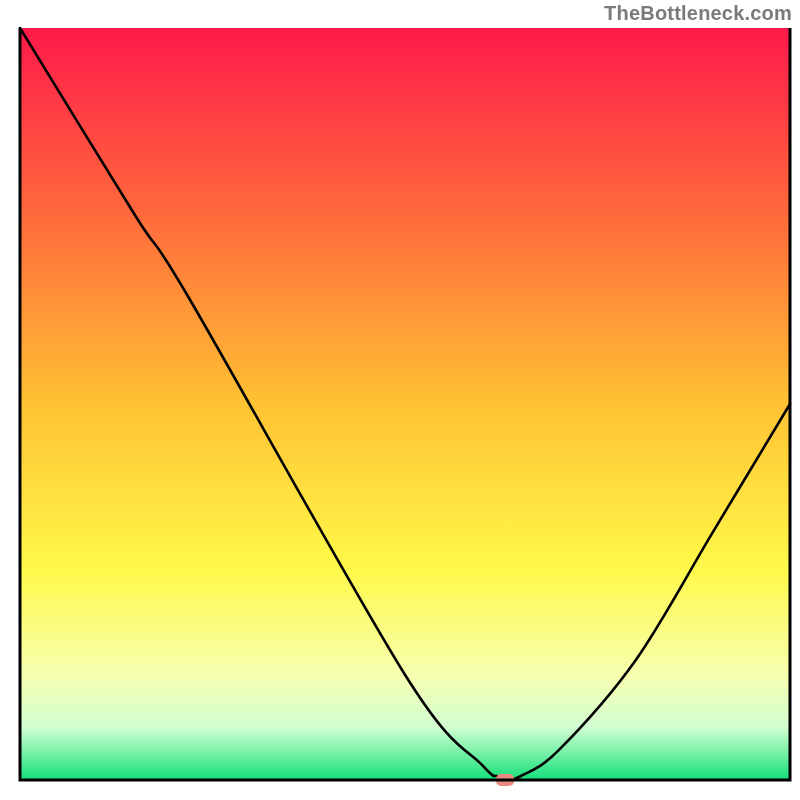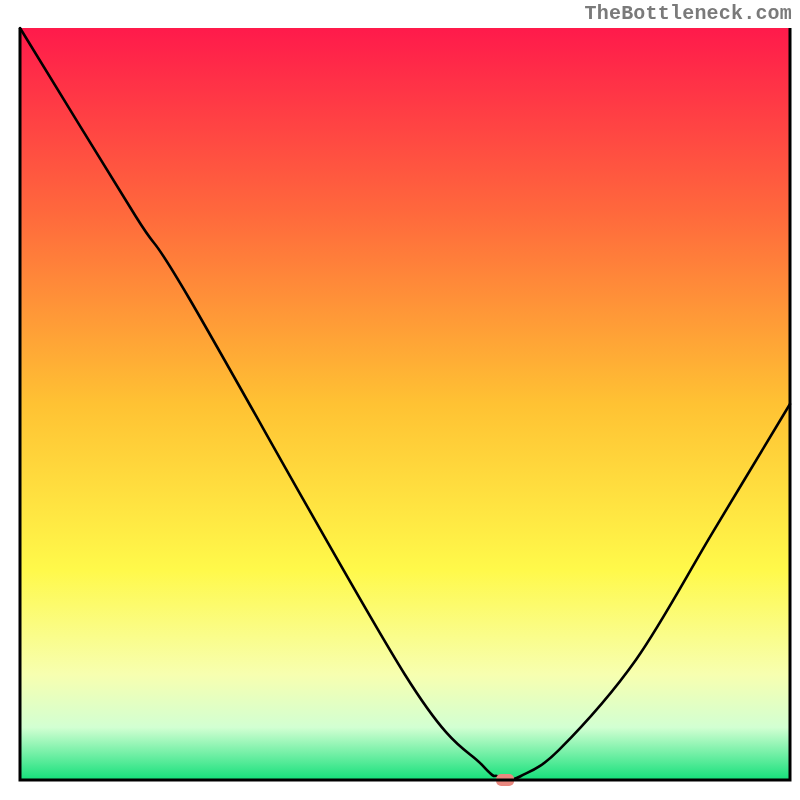--- a/index.html
+++ b/index.html
@@ -7,21 +7,20 @@
     padding: 0;
     width: 800px;
     height: 800px;
     background: #fff;
     font-family: Arial, Helvetica, sans-serif;
   }
   .wrap {
     position: relative;
     width: 800px;
     height: 640px;
-    font-family: Liberation Mono, monospace;
   }
   .watermark {
     position: absolute;
     top: 2px;
     right: 8px;
     font-size: 20px;
     font-weight: 600;
     color: #7a7a7a;
     letter-spacing: 0.2px;
     z-index: 10;

